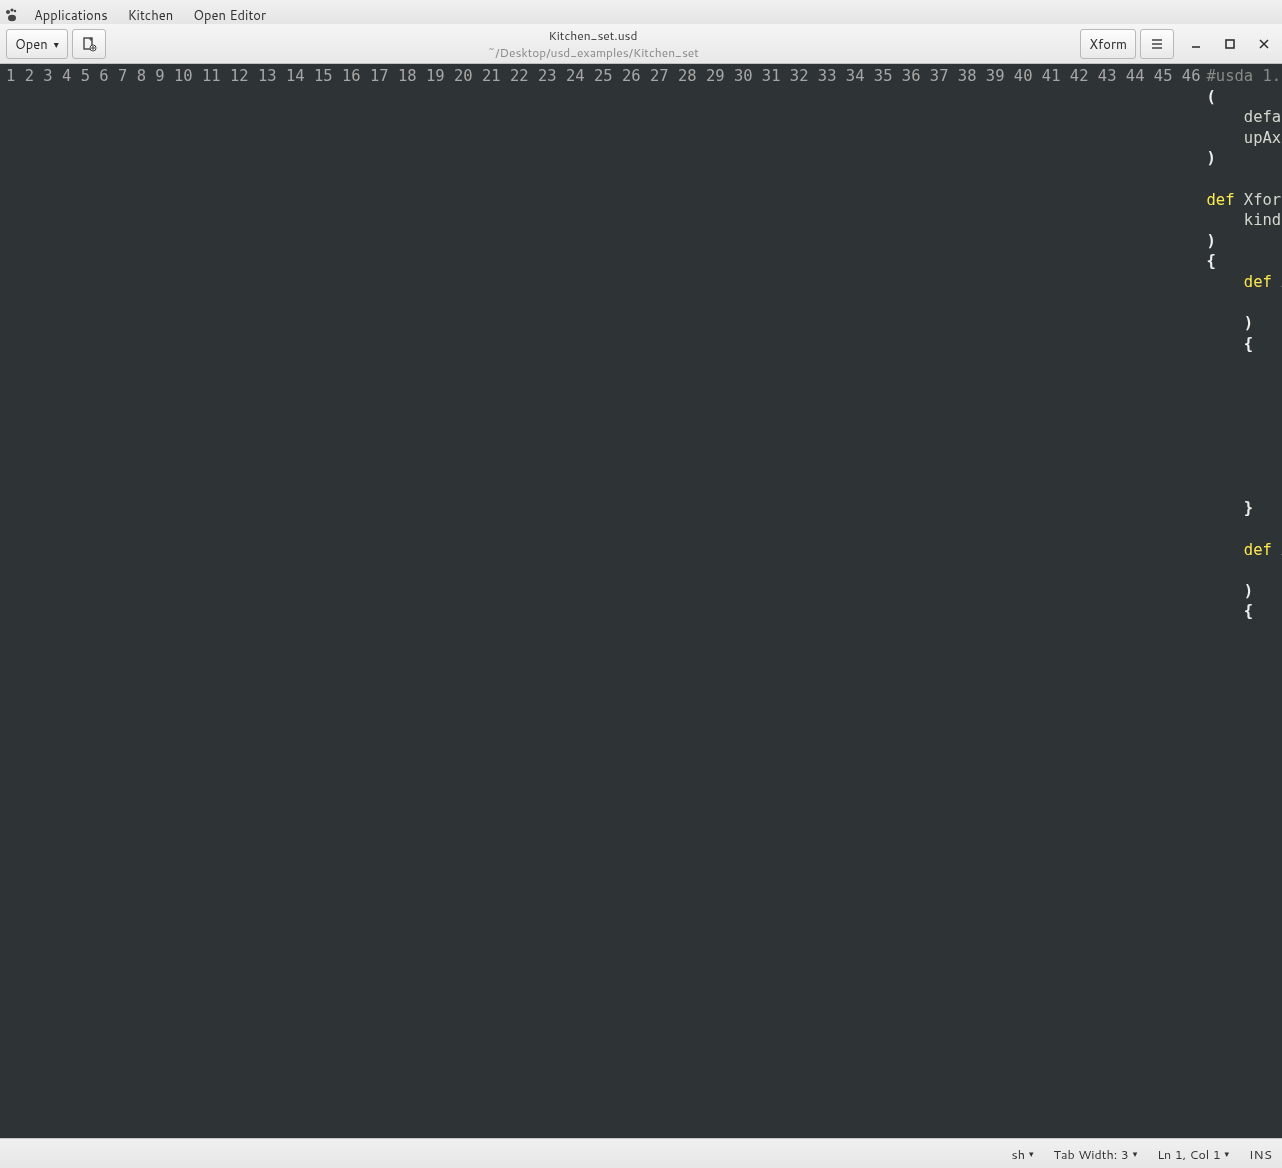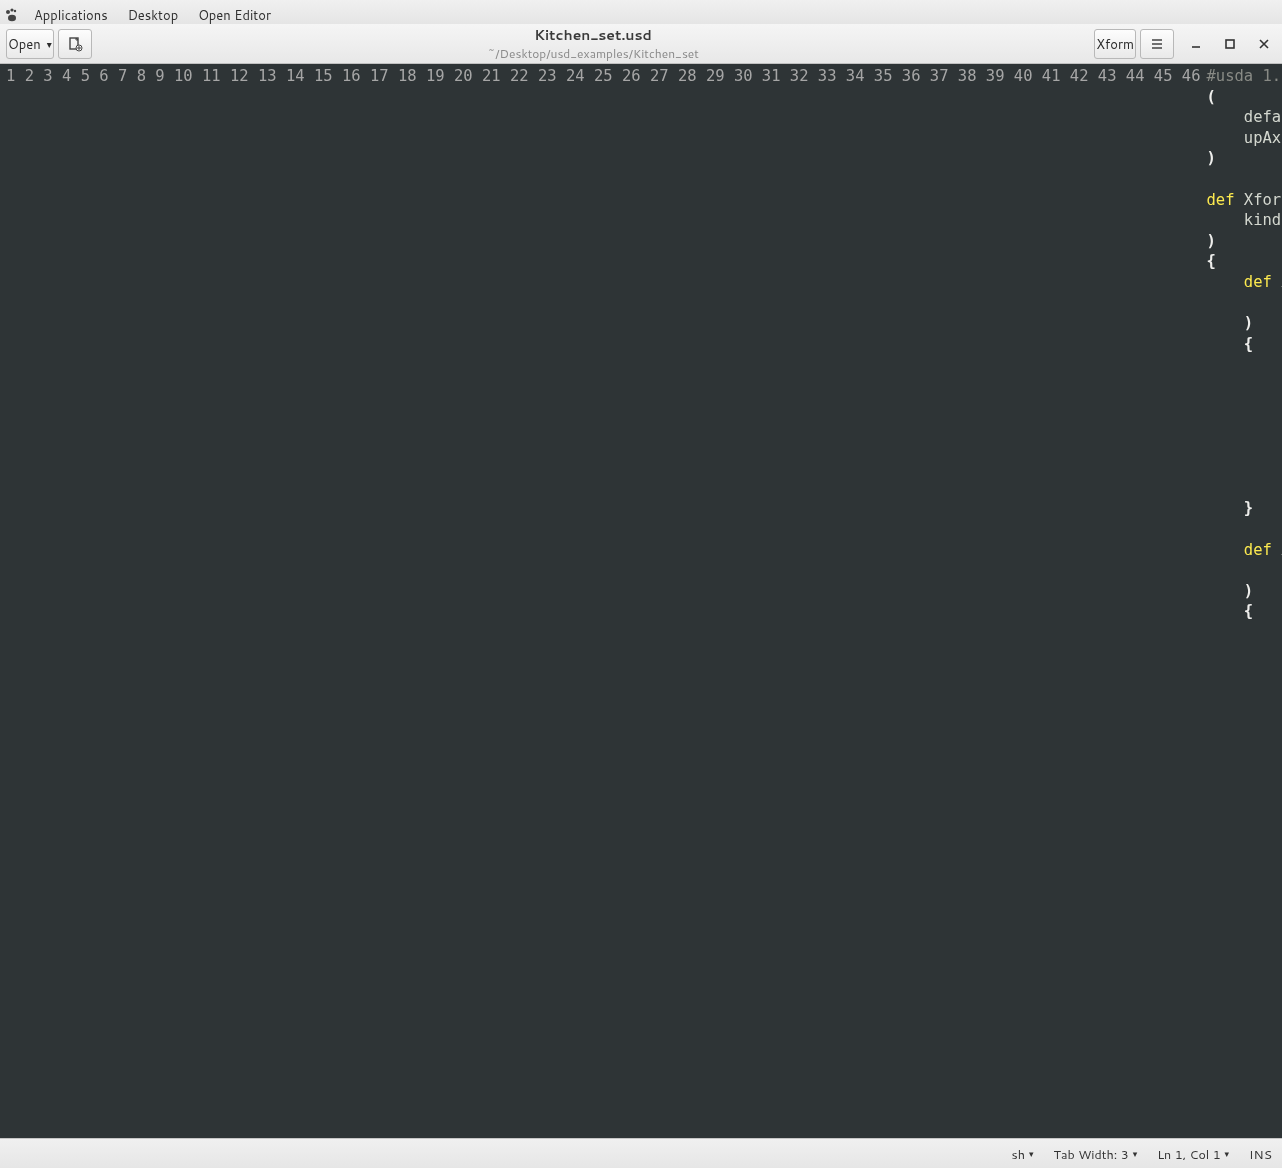--- a/index.html
+++ b/index.html
@@ -4,24 +4,24 @@
 <style>
   * { margin: 0; padding: 0; box-sizing: border-box; }
   body { font-family: "Cantarell", "DejaVu Sans", sans-serif; background: #ececec; width: 1282px; height: 1168px; overflow: hidden; font-size: 14px; }
   
   .top-panel { height: 31px; background: linear-gradient(#f0f0f0,#e2e2e2); border-bottom: 1px solid #c0c0c0; display: flex; align-items: center; padding: 0 4px; font-size: 13px; color: #303030; }
   .top-panel .app-icon { width: 16px; height: 16px; margin-right: 4px; display:inline-flex; align-items:center; justify-content:center;}
   .top-panel .menu-item { padding: 0 10px; cursor: default; }
   
   .window { position: absolute; top: 24px; left: 0; right: 0; bottom: 0; display: flex; flex-direction: column; background: #fafafa; }
   .toolbar { height: 40px; background: linear-gradient(#f5f5f5,#e8e8e8); border-bottom: 1px solid #c0c0c0; display: flex; align-items: center; padding: 4px 6px; gap: 4px; }
-  .toolbar .btn { background: linear-gradient(#fdfdfd,#e9e9e9); border: 1px solid #b8b8b8; border-radius: 3px; height: 30px; padding: 0 1px; display: flex; align-items: center; font-size: 13px; color: #2c2c2c; cursor: pointer; }
+  .toolbar .btn { background: linear-gradient(#fdfdfd,#e9e9e9); border: 1px solid #b8b8b8; border-radius: 3px; height: 30px; padding: 0 8px; display: flex; align-items: center; font-size: 13px; color: #2c2c2c; cursor: pointer; }
   .toolbar .btn.icon-only { padding: 0 8px; }
   .toolbar .spacer { flex: 1; display:flex; flex-direction:column; justify-content:center; align-items:center; }
-  .toolbar .title { font-weight: bold; font-size: 14px; color: #3a3a3a; }
+  .toolbar .title { font-weight: normal; font-size: 12px; color: #3a3a3a; }
   .toolbar .subtitle { font-size: 12px; color: #8a8a8a; }
   .toolbar .winctl { width: 24px; height:24px; display:flex; align-items:center; justify-content:center; font-size:14px; color:#3a3a3a; cursor: pointer; margin-left:6px;}
   .chev { margin-left:6px; font-size:10px;}
 
   .editor { flex:1; display:flex; background:#2e3436; overflow:hidden; font-family: "DejaVu Sans Mono","Liberation Mono",monospace; font-size: 15.5px; }
   .gutter { background:#2e3436; color:#a6a6a6; text-align:right; padding: 2px 6px 14px 6px; user-select:none; line-height: 20.6px; min-width: 36px;}
   .code { flex:1; color:#d3d7cf; padding: 2px 0; line-height: 20.6px; white-space: pre; overflow:hidden;}
   .code .kw { color:#fce94f; }      
   .code .cm { color:#888a85; }     
   .code .pn { color:#eeeeec; font-weight:bold;} 
@@ -39,21 +39,21 @@
 <div class="top-panel">
   <span class="app-icon">
     <svg class="ico" viewBox="0 0 16 16">
         <circle cx="4" cy="5" r="2" fill="#444"></circle>
         <circle cx="8" cy="3" r="1.6" fill="#444"></circle>
         <circle cx="11" cy="4" r="1.2" fill="#444"></circle>
         <ellipse cx="8" cy="11" rx="4" ry="3.2" fill="#444"></ellipse>
       </svg>
   </span>
   <span class="menu-item">Applications</span>
-  <span class="menu-item">Desktop</span>
+  <span class="menu-item">Kitchen</span>
   <span class="menu-item">Open Editor</span>
 </div>
 
 <div class="window">
   <div class="toolbar">
     <div class="btn">
       <span>Open</span>
       <span class="chev">▾</span>
     </div>
     <div class="btn icon-only">

